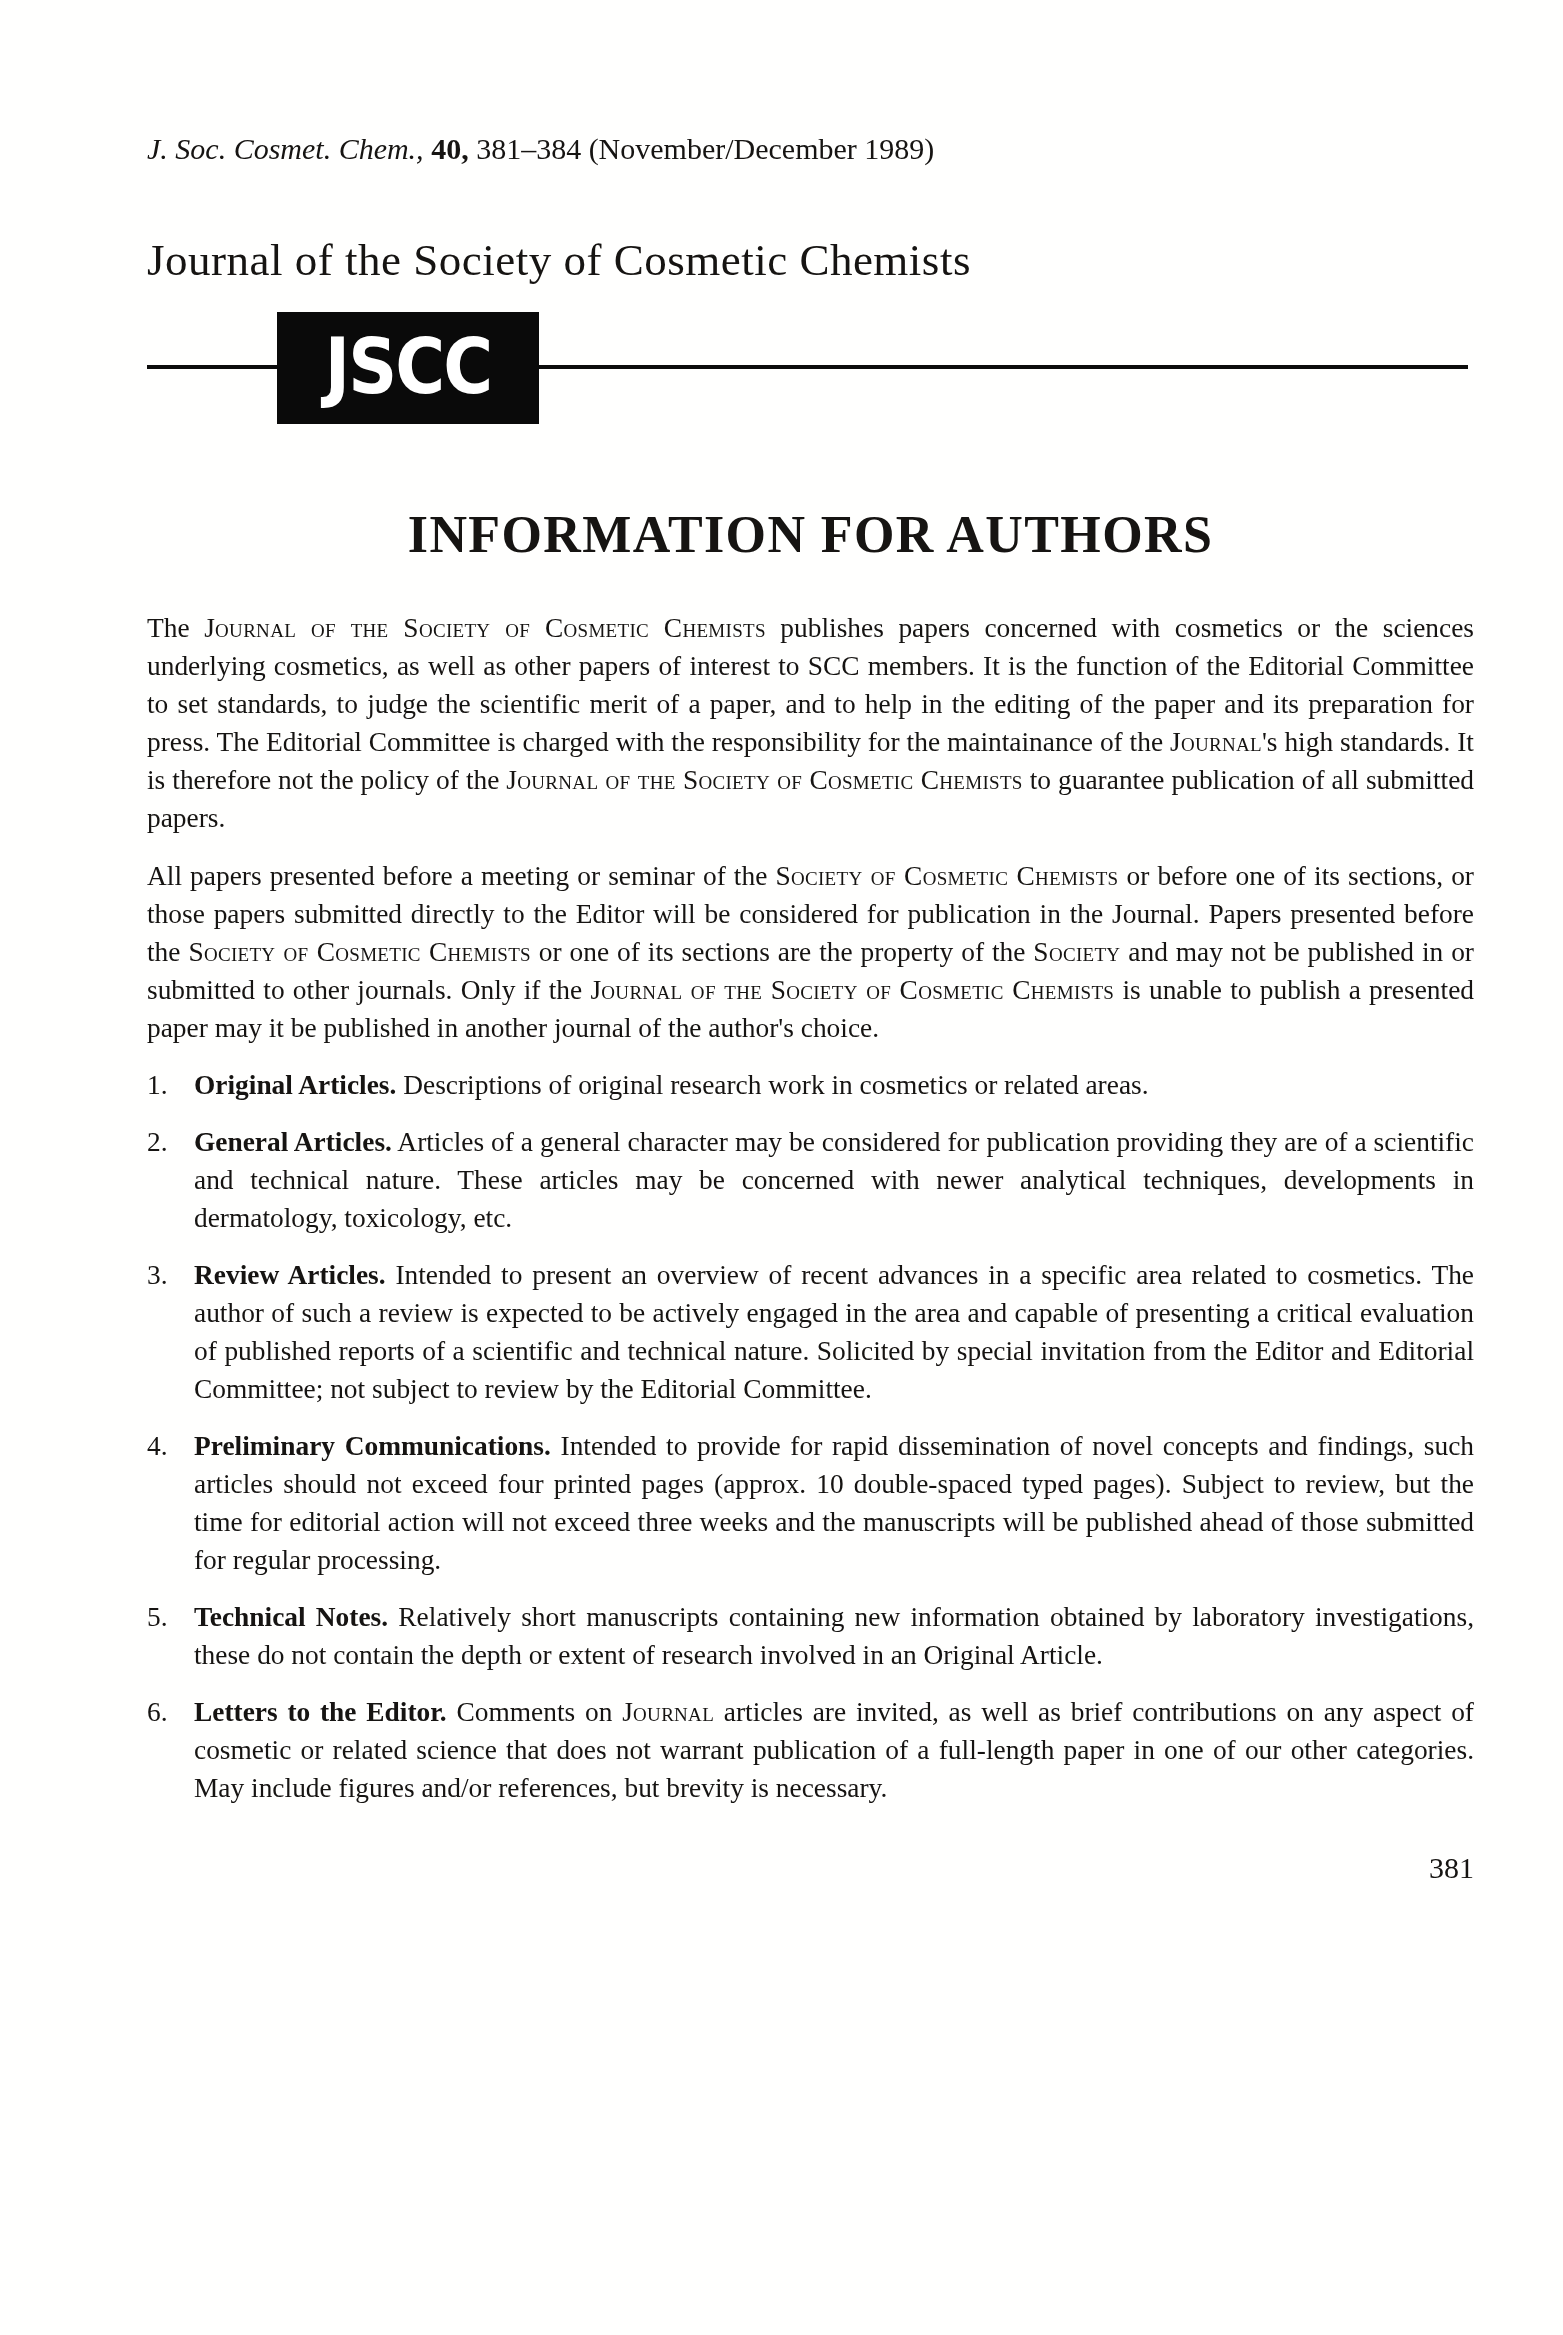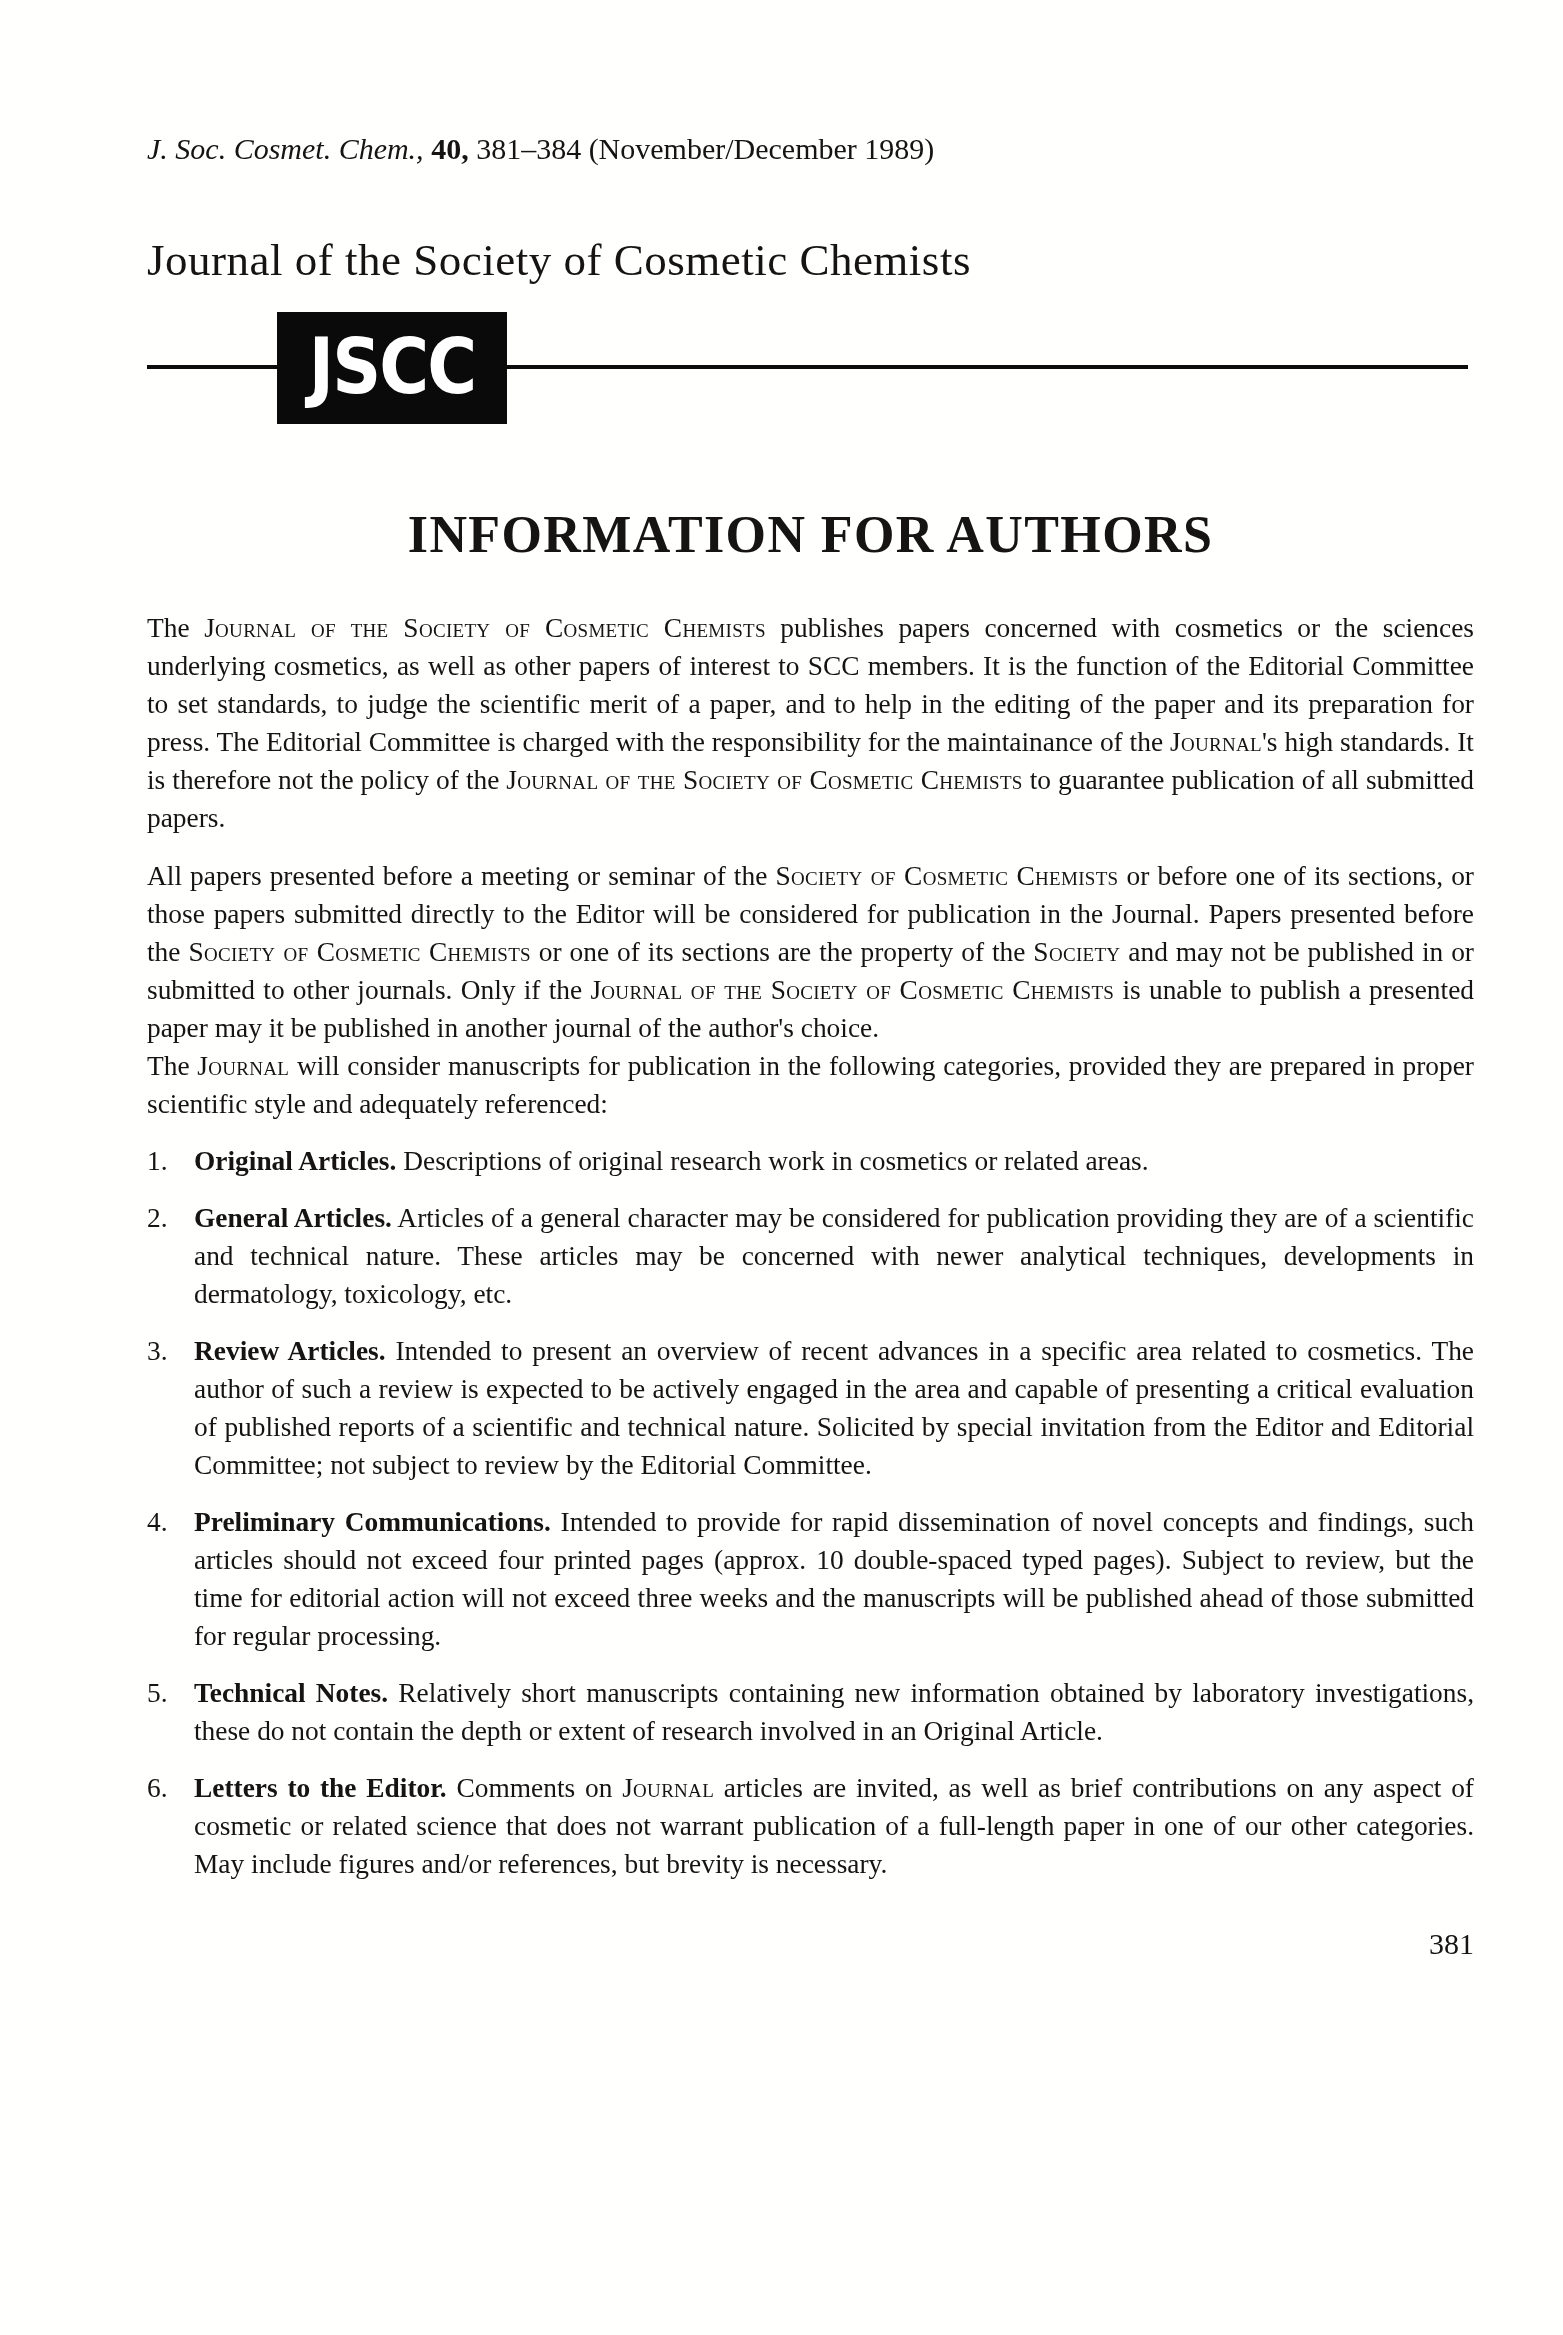--- a/index.html
+++ b/index.html
@@ -36,21 +36,21 @@
     left: 0;
     right: 5.7px;
     top: 53px;
     height: 3.8px;
     background: #0c0c0c;
   }
   .logo-box {
     position: absolute;
     left: 130px;
     top: 0;
-    width: 230px;
+    width: 262px;
     height: 112px;
     background: #0a0a0a;
     display: flex;
     align-items: center;
     justify-content: center;
   }
   .logo-text {
     color: #ffffff;
     font-family: "DejaVu Sans", "Liberation Sans", sans-serif;
     font-weight: bold;
@@ -119,21 +119,20 @@
     </div>
   </div>
 
   <div class="h-info">INFORMATION FOR AUTHORS</div>
 
   <div class="body-text para para-first"><span class="seg-n">The </span><span class="seg-sc">Journal of the Society of Cosmetic Chemists</span><span class="seg-n"> publishes papers concerned with cosmetics or the sciences underlying cosmetics, as well as other papers of interest to SCC members. It is the function of the Editorial Committee to set standards, to judge the scientific merit of a paper, and to help in the editing of the paper and its preparation for press. The Editorial Committee is charged with the responsibility for the maintainance of the </span><span class="seg-sc">Journal</span><span class="seg-n">'s high standards. It is therefore not the policy of the </span><span class="seg-sc">Journal of the Society of Cosmetic Chemists</span><span class="seg-n"> to guarantee publication of all submitted papers.</span></div>
 
   <div class="body-text para"><span class="seg-n">All papers presented before a meeting or seminar of the </span><span class="seg-sc">Society of Cosmetic Chemists</span><span class="seg-n"> or before one of its sections, or those papers submitted directly to the Editor will be considered for publication in the Journal. Papers presented before the </span><span class="seg-sc">Society of Cosmetic Chemists</span><span class="seg-n"> or one of its sections are the property of the </span><span class="seg-sc">Society</span><span class="seg-n"> and may not be published in or submitted to other journals. Only if the </span><span class="seg-sc">Journal of the Society of Cosmetic Chemists</span><span class="seg-n"> is unable to publish a presented paper may it be published in another journal of the author's choice.</span></div>
 
 
-  <div class="body-text"><span class="seg-n">The </span><span class="seg-sc">Journal</span><span class="seg-n"> will consider manuscripts for publication in the following categories, provided they are prepared in proper scientific style and adequately referenced:</span></div>
 
   <ol class="items body-text">
 
       <li class="item">
         <span class="item-num">1.</span>
         <span class="item-text"><span class="seg-b">Original Articles.</span><span class="seg-n"> Descriptions of original research work in cosmetics or related areas.</span></span>
       </li>
 
       <li class="item">
         <span class="item-num">2.</span>

